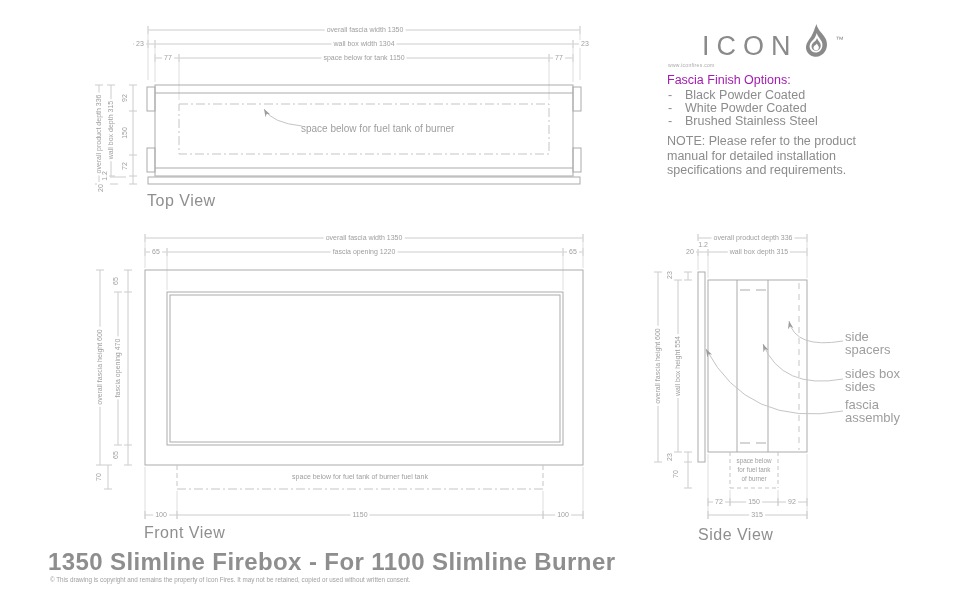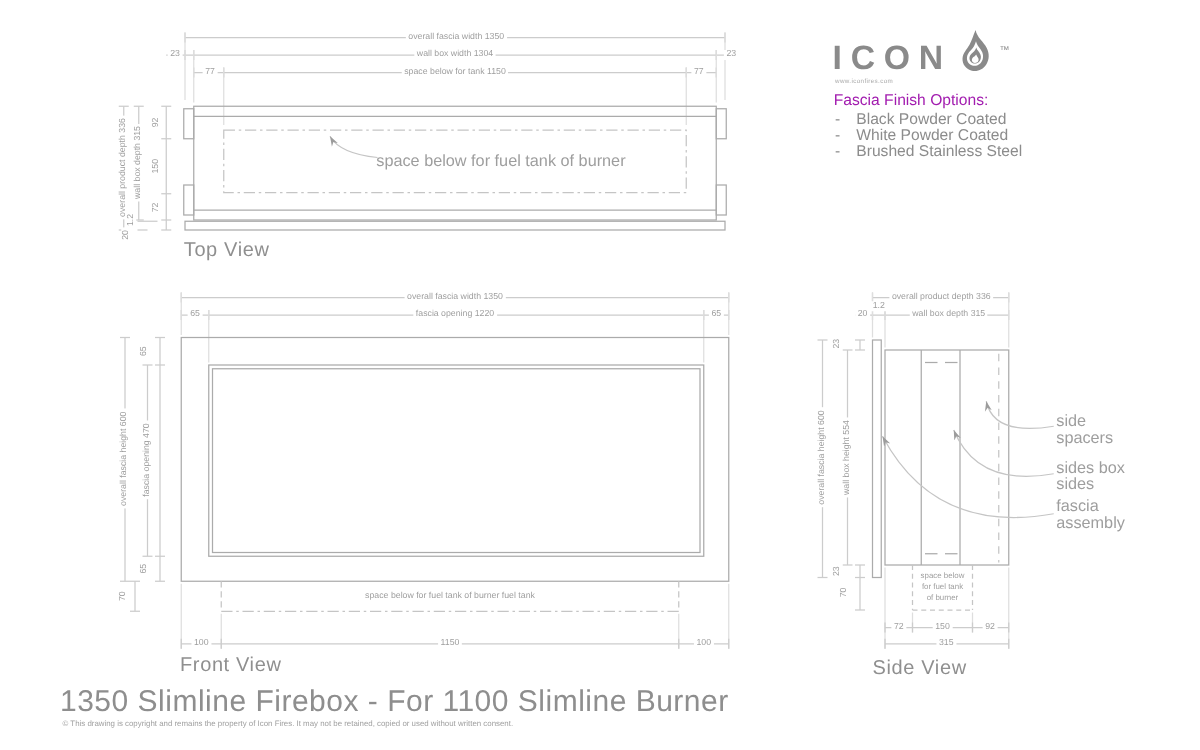--- a/index.html
+++ b/index.html
@@ -2,35 +2,35 @@
 <html><head>
 <meta charset="utf-8">
 <style>
   html,body{margin:0;padding:0;background:#fff;}
   #sheet{position:relative;width:960px;height:600px;background:#fff;overflow:hidden;
          font-family:"Liberation Sans", sans-serif;color:#8c8c8c;}
   .abs{position:absolute;}
   .dim{position:absolute;font-size:7px;color:#9e9e9e;background:#fff;padding:0 2px;
        transform:translate(-50%,-50%);white-space:nowrap;line-height:8px;}
   .dim.v{transform:translate(-50%,-50%) rotate(-90deg);}
-  .callout{position:absolute;font-size:13px;color:#9e9e9e;white-space:nowrap;line-height:9px;}
+  .callout{position:absolute;font-size:10px;color:#9e9e9e;white-space:nowrap;line-height:9px;}
   .callout2{position:absolute;font-size:13px;color:#9e9e9e;line-height:13px;width:60px;}
   .view-title{position:absolute;font-size:16px;color:#8f8f8f;letter-spacing:.5px;}
   .tankbox{position:absolute;left:729px;top:456px;width:50px;text-align:center;
            font-size:6.3px;color:#9e9e9e;line-height:9px;}
   .logo-row{position:absolute;left:666px;top:24px;display:flex;align-items:flex-end;color:#8a8a8a;}
-  .logo-word{font-size:27px;letter-spacing:7px;line-height:27px;font-weight:bold;}
+  .logo-word{font-size:27px;letter-spacing:7px;line-height:27px;font-weight:normal;margin-left:36px;}
   .logo-tm{font-size:8px;margin-left:2px;margin-bottom:16px;}
   .logo-url{position:absolute;left:668px;top:62px;font-size:5px;color:#a8a8a8;letter-spacing:.3px;}
   .opt-title{position:absolute;left:667px;top:73px;font-size:12.5px;color:#a21caf;}
   .opt-row{position:absolute;left:668px;width:220px;font-size:12.5px;color:#8c8c8c;display:flex;}
   .opt-dash{width:17px;flex:0 0 17px;}
   .note{position:absolute;left:667px;top:134px;width:218px;font-size:12.5px;
         line-height:14.5px;color:#8c8c8c;}
-  .main-title{position:absolute;left:48px;top:548px;font-size:24px;color:#8e8e8e;letter-spacing:.4px;}
+  .main-title{position:absolute;left:48px;top:548px;font-size:24px;color:#8e8e8e;letter-spacing:.4px;font-weight:bold;}
   .copyright{position:absolute;left:50px;top:576px;font-size:6.3px;color:#a0a0a0;}
 </style>
 </head>
 <body>
 
 <div id="sheet">
 
   <svg class="abs" style="left:0;top:0" width="960" height="600" viewBox="0 0 960 600">
     <defs>
       <marker id="arr" markerWidth="9" markerHeight="8" refX="8" refY="4" orient="auto">
@@ -282,17 +282,18 @@
     <span>Black Powder Coated</span>
   </div>
   <div class="opt-row" style="top:101px">
     <span class="opt-dash">-</span>
     <span>White Powder Coated</span>
   </div>
   <div class="opt-row" style="top:114px">
     <span class="opt-dash">-</span>
     <span>Brushed Stainless Steel</span>
   </div>
+  <div class="note">NOTE: Please refer to the product manual for detailed installation specifications and requirements.</div>
 
   <div class="main-title">1350 Slimline Firebox - For 1100 Slimline Burner</div>
   <div class="copyright">© This drawing is copyright and remains the property of Icon Fires. It may not be retained, copied or used without written consent.</div>
 
 </div>
 
 </body></html>

